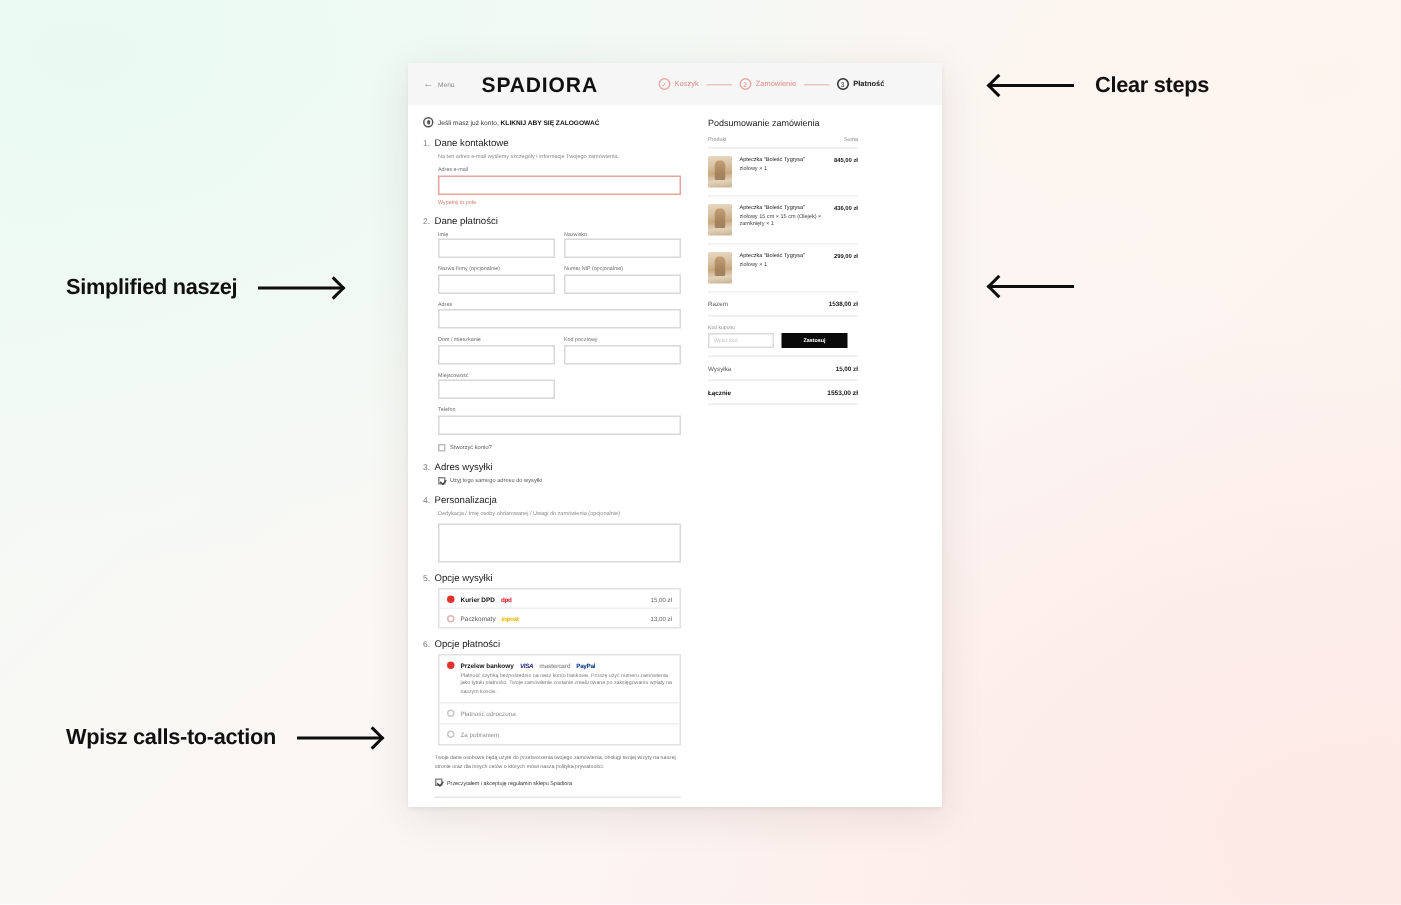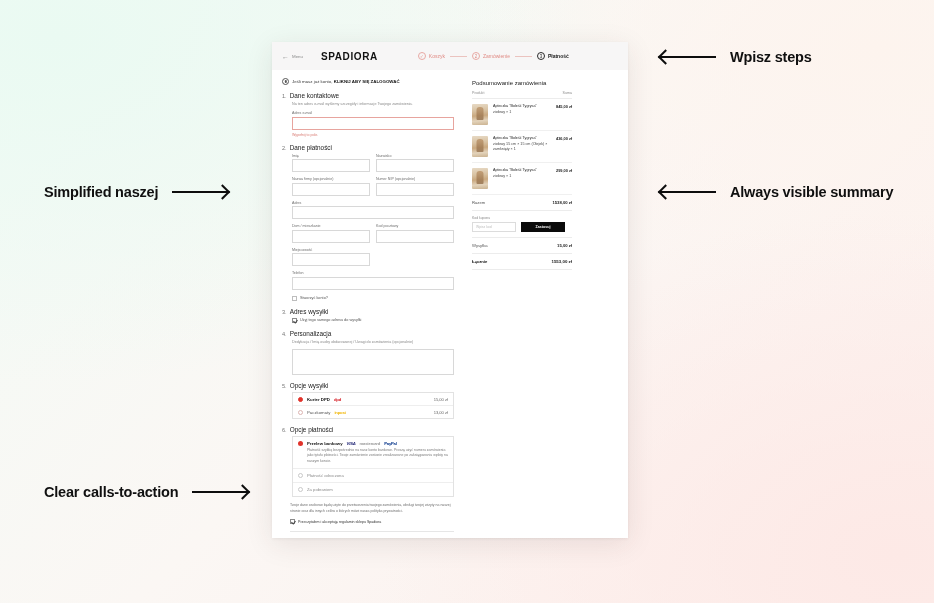--- a/index.html
+++ b/index.html
@@ -54,21 +54,21 @@
     overflow: hidden;
   }
 
   
   .shop-header {
     height: 28px; display: flex; align-items: center;
     background: #f7f6f6; padding: 0 10px; gap: 10px;
   }
   .back-home { display: flex; align-items: center; gap: 3px; color: #8a8a8a; font-size: 4.4px; }
   .back-home .ar { font-size: 7px; line-height: 1; }
-  .brand { font-size: 10px; font-weight: 800; letter-spacing: .6px; color: #111; margin-left: 8px; }
+  .brand { font-size: 14px; font-weight: 800; letter-spacing: .6px; color: #111; margin-left: 8px; }
   .steps { display: flex; align-items: center; gap: 5px; margin-left: 30px; }
   .step { display: flex; align-items: center; gap: 3px; }
   .step .bub {
     width: 8px; height: 8px; border-radius: 50%;
     border: .6px solid #e8a9a4; color: #e08b85;
     font-size: 4.5px; display: flex; align-items: center; justify-content: center;
   }
   .step .nm { font-size: 5px; color: #e08b85; }
   .step.active .bub { border-color: #2b2b2b; color: #2b2b2b; }
   .step.active .nm { color: #1a1a1a; font-weight: 700; }
@@ -195,41 +195,40 @@
 
 <div class="annot" id="annot-simplified-fields">
   <span class="lbl">Simplified naszej</span>
   <span class="arrow right" style="width:56px">
     <span class="shaft"></span>
       <span class="head"></span>
   </span>
 </div>
 
 <div class="annot" id="annot-clear-cta">
-  <span class="lbl">Clear calls-to-action</span>
+  <span class="lbl">Wpisz calls-to-action</span>
   <span class="arrow right" style="width:56px">
     <span class="shaft"></span>
       <span class="head"></span>
   </span>
 </div>
 
 <div class="annot" id="annot-clear-steps">
   <span class="arrow left" style="width:56px">
     <span class="shaft"></span>
       <span class="head"></span>
   </span>
-  <span class="lbl">Wpisz steps</span>
+  <span class="lbl">Clear steps</span>
 </div>
 
 <div class="annot" id="annot-always-summary">
   <span class="arrow left" style="width:56px">
     <span class="shaft"></span>
       <span class="head"></span>
   </span>
-  <span class="lbl">Always visible summary</span>
 </div>
 
 <div class="page-card">
 
   <div class="shop-header">
     <div class="back-home">
       <span class="ar">←</span>
       <span>Menu</span>
     </div>
     <div class="brand">SPADIORA</div>

